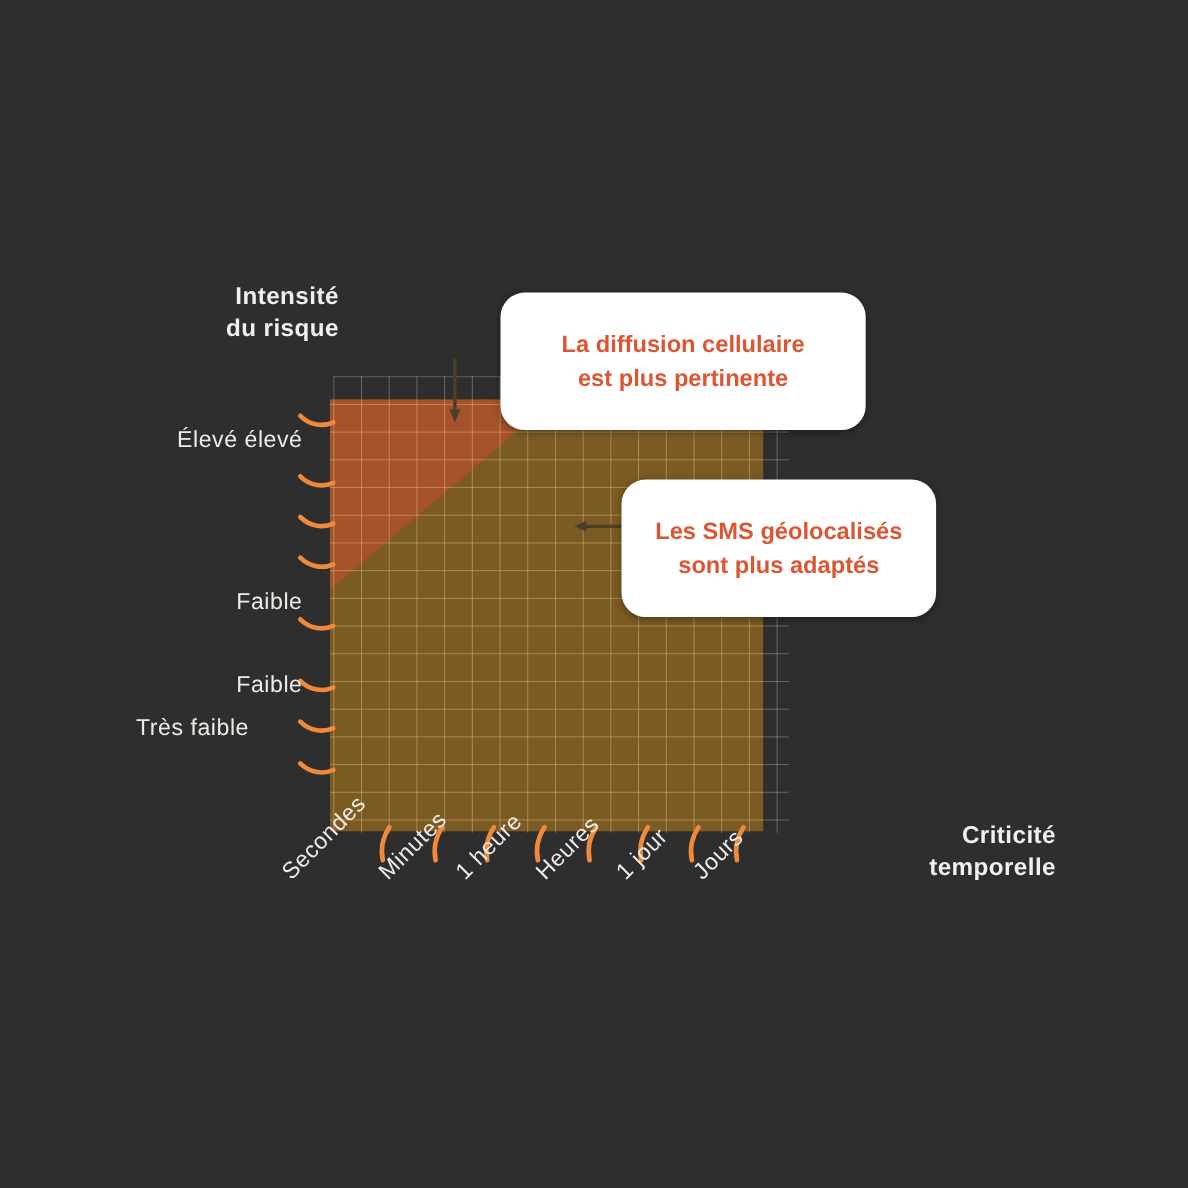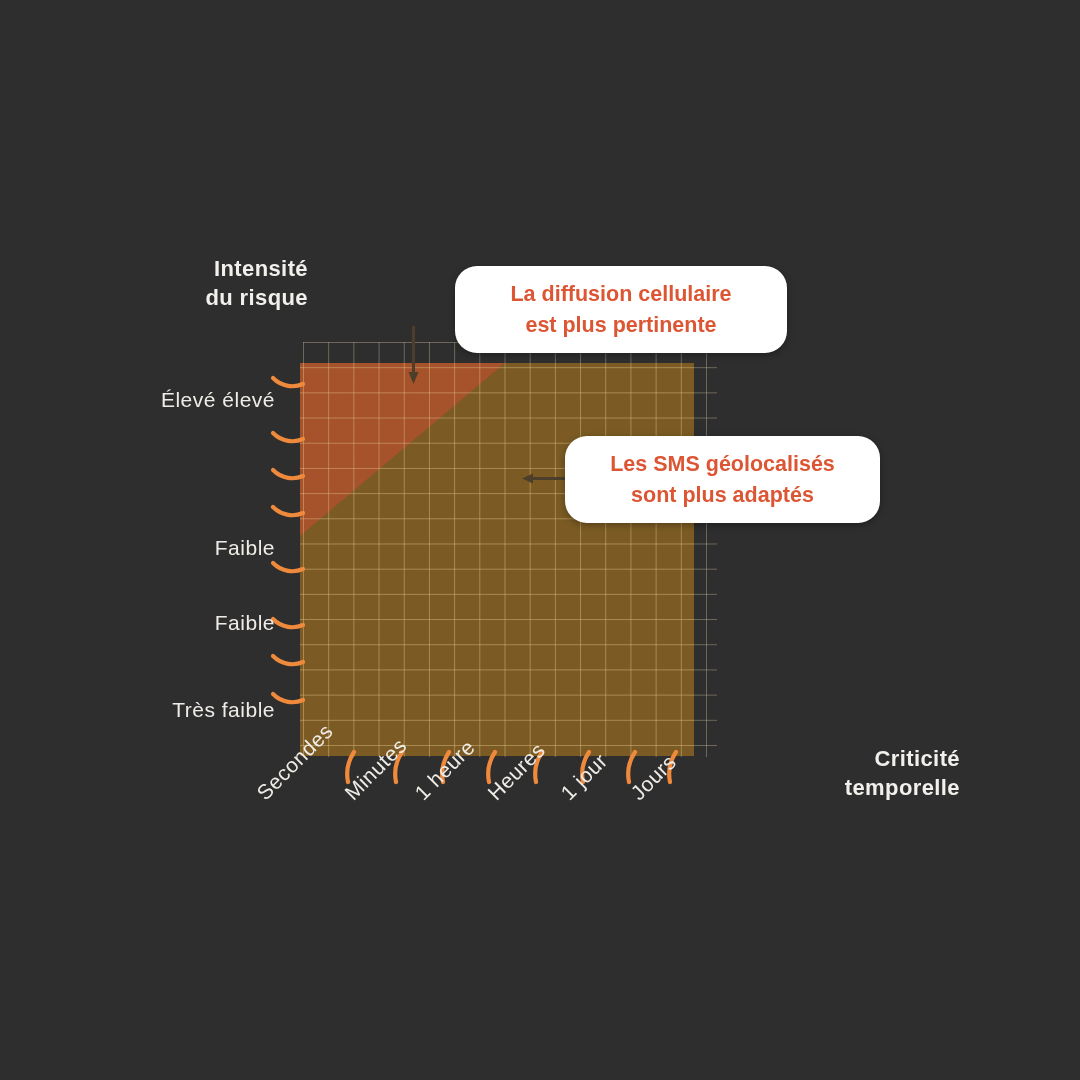--- a/index.html
+++ b/index.html
@@ -119,27 +119,27 @@
 
   
   .callout {
     position: absolute;
     background: #ffffff;
     border-radius: 22px;
     color: #dd5634;
     font-weight: 700;
     font-size: 21.5px;
     line-height: 1.42;
-    padding: 13px 26px;
+    padding: 32px 26px;
     white-space: pre-line;
     text-align: center;
     box-shadow: 0 2px 7px rgba(0,0,0,0.33);
   }
   #callout-broadcast { left: 455px; top: 240px; width: 332px; }
-  #callout-sms       { left: 565px; top: 410px; width: 315px; }
+  #callout-sms       { left: 565px; top: 410px; width: 286px; }
 
   .leader { position: absolute; overflow: visible; }
   .leader-line { stroke: #4d3e2b; stroke-width: 3; fill: none; }
   .leader-head { fill: #4d3e2b; }
 </style>
 </head>
 <body>
 
 <div id="stage">
 
@@ -179,21 +179,21 @@
         <path class="tick-path" d="M2,4 C11,13 23,14 32,10"></path>
       </svg>
       <svg class="tick-y" viewBox="0 0 34 16" style="left: 271px; top: 664px;">
         <path class="tick-path" d="M2,4 C11,13 23,14 32,10"></path>
       </svg>
     </div>
   <div id="y-labels">
       <div class="ylabel" style="top: 374px;">Élevé élevé</div>
       <div class="ylabel" style="top: 522px;">Faible</div>
       <div class="ylabel" style="top: 597px;">Faible</div>
-      <div class="ylabel" style="top: 684px;">Très faible</div>
+      <div class="ylabel" style="top: 636px; text-align: center;">Très faible</div>
     </div>
 
   <div id="x-ticks">
       <svg class="tick-x" viewBox="0 0 16 34" style="left: 343px; top: 724px;">
         <path class="tick-path" d="M11,2 C5,11 3,22 5,32"></path>
       </svg>
       <svg class="tick-x" viewBox="0 0 16 34" style="left: 391px; top: 724px;">
         <path class="tick-path" d="M11,2 C5,11 3,22 5,32"></path>
       </svg>
       <svg class="tick-x" viewBox="0 0 16 34" style="left: 438px; top: 724px;">

